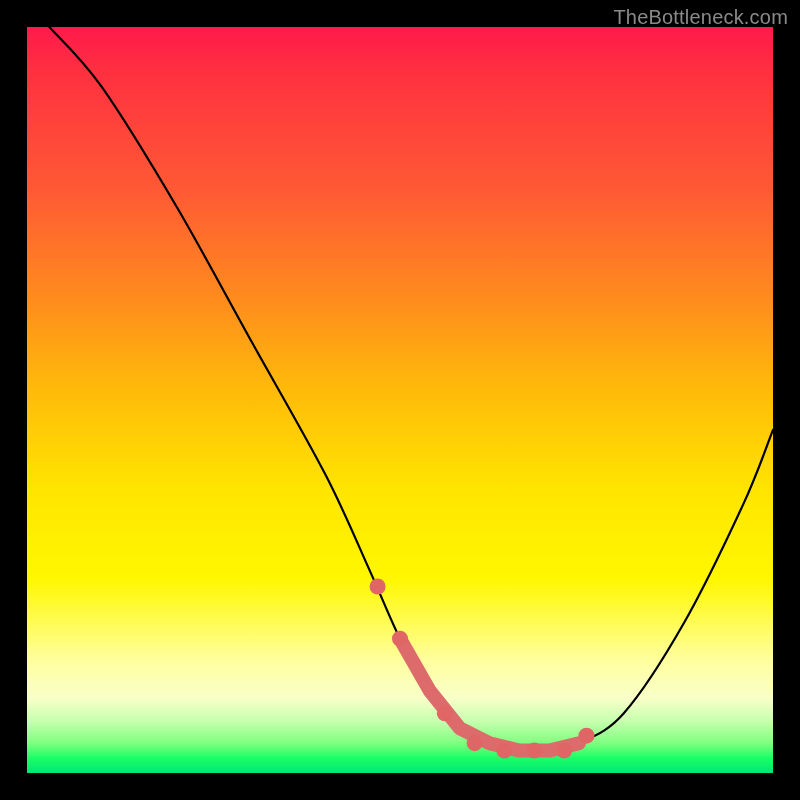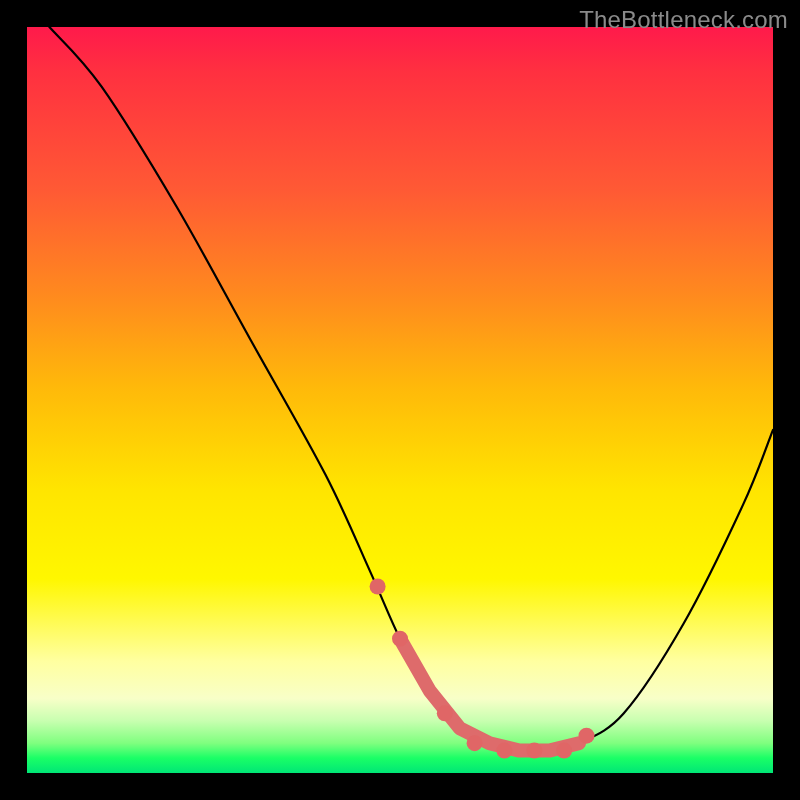--- a/index.html
+++ b/index.html
@@ -41,21 +41,21 @@
       #7fff7f 96%,
       #1aff66 98%,
       #00e676 100%
     );
   }
   .watermark {
     position: absolute;
     top: 6px;
     right: 12px;
     color: #8a8a8a;
-    font-size: 24px;
+    font-size: 20px;
     letter-spacing: 0.2px;
     user-select: none;
   }
   svg.curve {
     position: absolute;
     left: 27px;
     top: 27px;
     width: 746px;
     height: 746px;
     overflow: visible;

